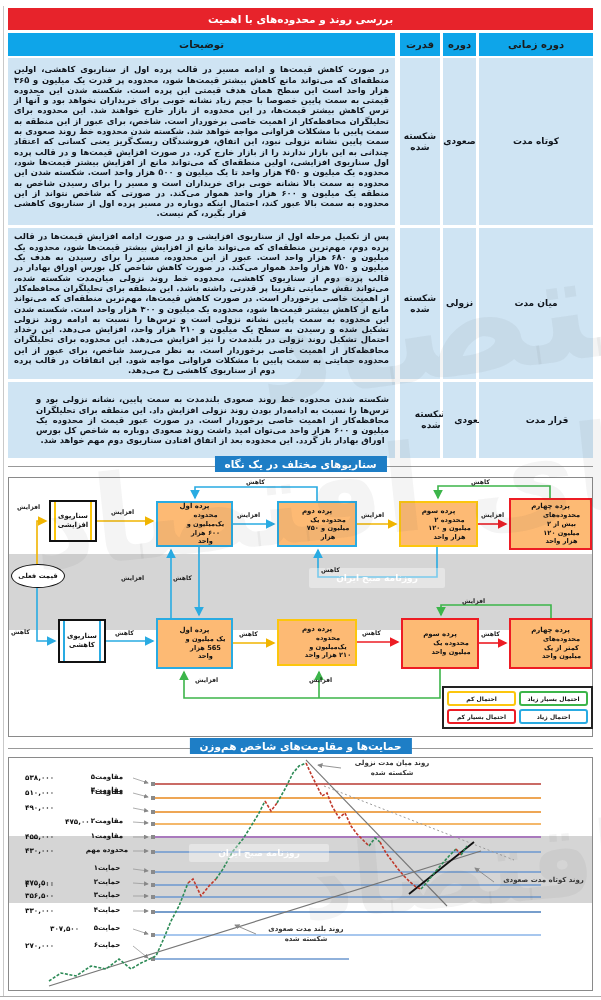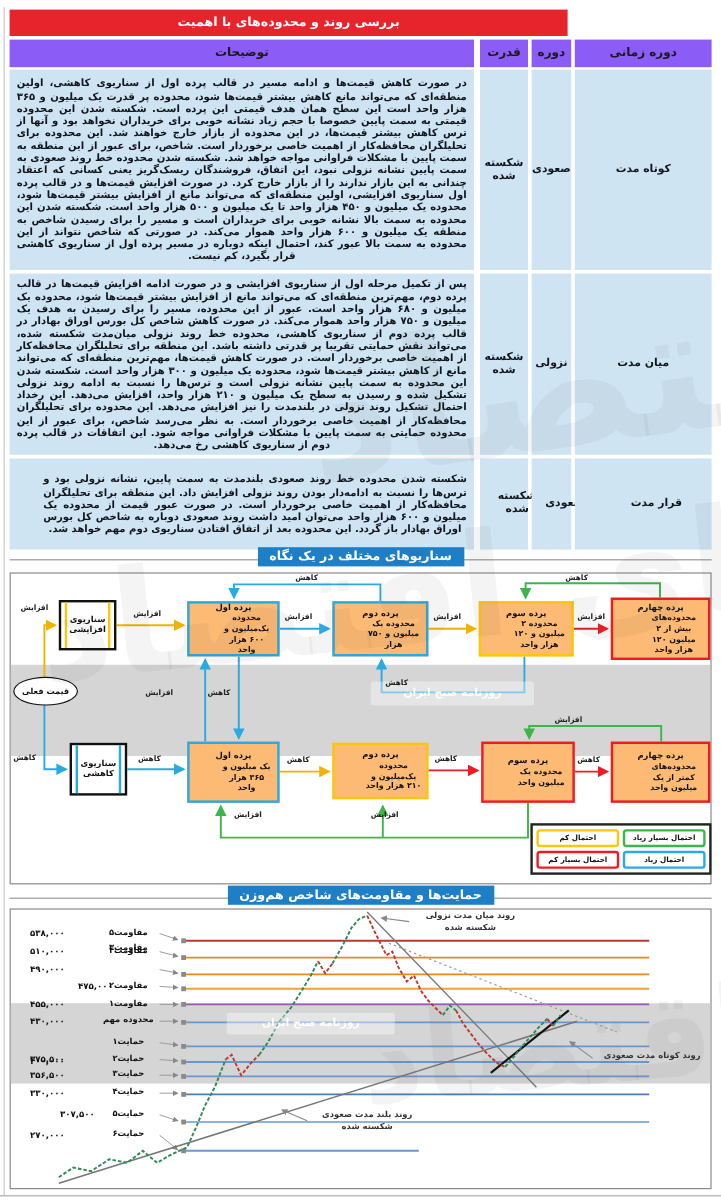--- a/index.html
+++ b/index.html
@@ -2,25 +2,25 @@
 <html lang="fa" dir="rtl"><head>
 <meta charset="utf-8">
 <style>
   html,body{margin:0;padding:0;background:#fff;}
   .page{position:relative;width:601px;height:1000px;background:#fff;overflow:hidden;
         font-family:"DejaVu Sans",sans-serif;direction:rtl;color:#111;}
   .edge-left{position:absolute;left:3px;top:6px;bottom:4px;width:1px;background:#c9c9c9;}
   .edge-bottom{position:absolute;left:0;right:0;top:996px;height:1px;background:#aaa;}
 
   
-  .tbl-title{position:absolute;left:8px;top:8px;width:465px;height:22px;background:#e7232b;
+  .tbl-title{position:absolute;left:8px;top:8px;width:585px;height:22px;background:#e7232b;
              color:#fff;font-weight:bold;font-size:10.5px;display:flex;align-items:center;justify-content:center;}
   .hd,.cell{position:absolute;box-sizing:border-box;display:flex;align-items:center;justify-content:center;
             text-align:center;font-weight:bold;}
-  .hd{background:#8b5cf6;color:#1a1a1a;font-size:10px;height:23px;top:33px;}
+  .hd{background:#0ea5e9;color:#1a1a1a;font-size:10px;height:23px;top:33px;}
   .cell{background:#cfe4f3;color:#10151c;font-size:9px;line-height:11px;}
   .col-desc{left:8px;width:387px;}
   .col-str{left:400px;width:40px;}
   .col-trd{left:443px;width:33px;}
   .col-per{left:479px;width:114px;}
   .r1{top:58px;height:167px;}
   .r2{top:228px;height:151px;}
   .r3{top:382px;height:76px;padding-left:22px;}
   .desc-txt{display:block;padding:3px 6px;font-size:8.4px;line-height:10.3px;text-align:justify;
             text-align-last:center;font-weight:bold;overflow:hidden;}
@@ -165,21 +165,21 @@
       <span class="t">پرده سوم</span>
       <span class="b">محدوده ۲ میلیون و ۱۲۰ هزار واحد</span>
     </div>
     <div class="fbox c-red" style="left:500px;top:20px;width:83px;height:52px;">
       <span class="t">پرده چهارم</span>
       <span class="b">محدوده‌های بیش از ۲ میلیون ۱۲۰ هزار واحد</span>
     </div>
 
     <div class="fbox c-blue" style="left:147px;top:140px;width:77px;height:51px;">
       <span class="t">پرده اول</span>
-      <span class="b">یک میلیون و ۳۶۵ هزار واحد</span>
+      <span class="b">یک میلیون و 565 هزار واحد</span>
     </div>
     <div class="fbox c-yellow" style="left:268px;top:141px;width:80px;height:47px;">
       <span class="t">پرده دوم</span>
       <span class="b">محدوده یک‌میلیون و ۲۱۰ هزار واحد</span>
     </div>
     <div class="fbox c-red" style="left:392px;top:140px;width:78px;height:51px;">
       <span class="t">پرده سوم</span>
       <span class="b">محدوده یک میلیون واحد</span>
     </div>
     <div class="fbox c-red" style="left:500px;top:140px;width:83px;height:51px;">

